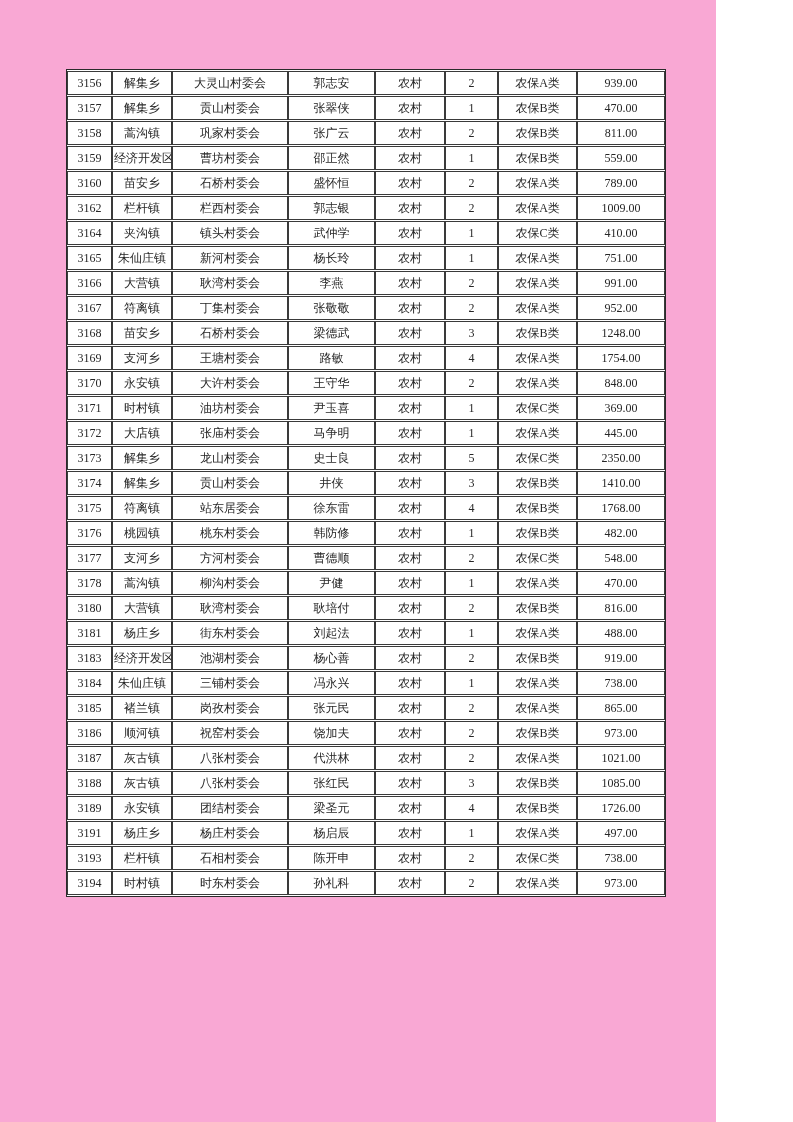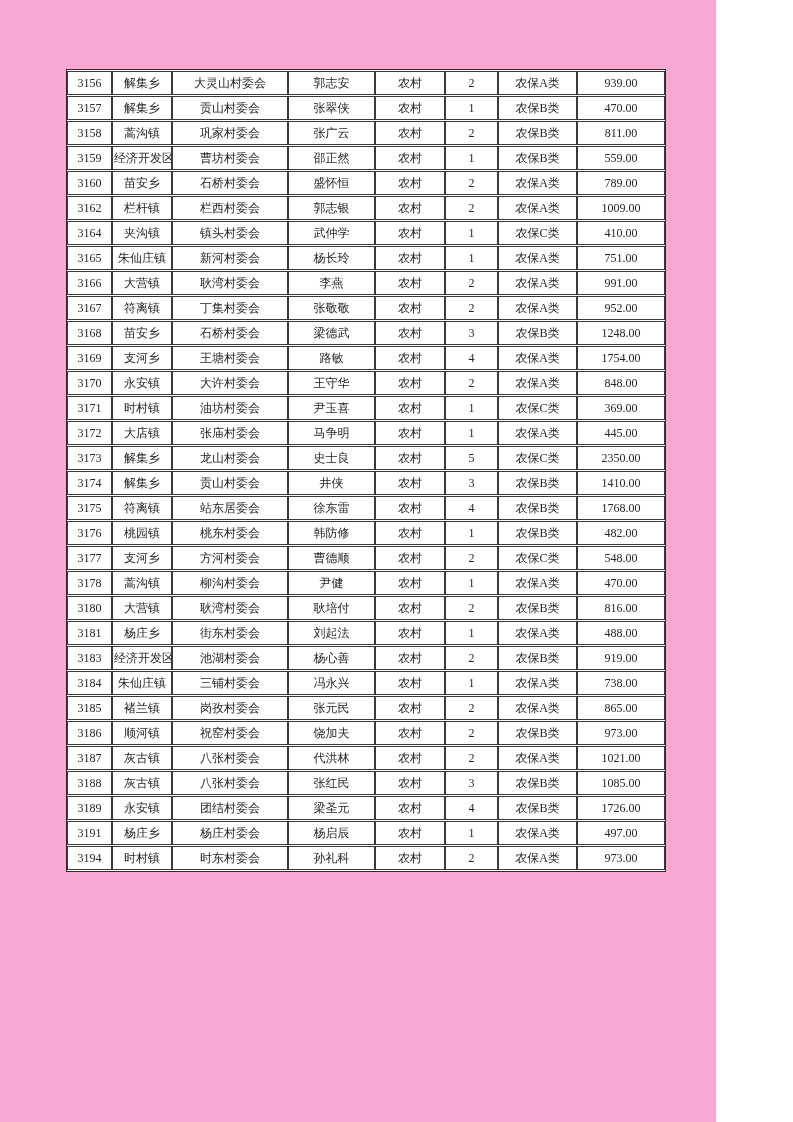--- a/index.html
+++ b/index.html
@@ -370,20 +370,30 @@
           <td>3191</td>
           <td>杨庄乡</td>
           <td>杨庄村委会</td>
           <td>杨启辰</td>
           <td>农村</td>
           <td>1</td>
           <td>农保A类</td>
           <td>497.00</td>
         </tr>
         <tr>
+          <td>3193</td>
+          <td>栏杆镇</td>
+          <td>石相村委会</td>
+          <td>陈开申</td>
+          <td>农村</td>
+          <td>2</td>
+          <td>农保C类</td>
+          <td>738.00</td>
+        </tr>
+        <tr>
           <td>3194</td>
           <td>时村镇</td>
           <td>时东村委会</td>
           <td>孙礼科</td>
           <td>农村</td>
           <td>2</td>
           <td>农保A类</td>
           <td>973.00</td>
         </tr>
       </tbody>

